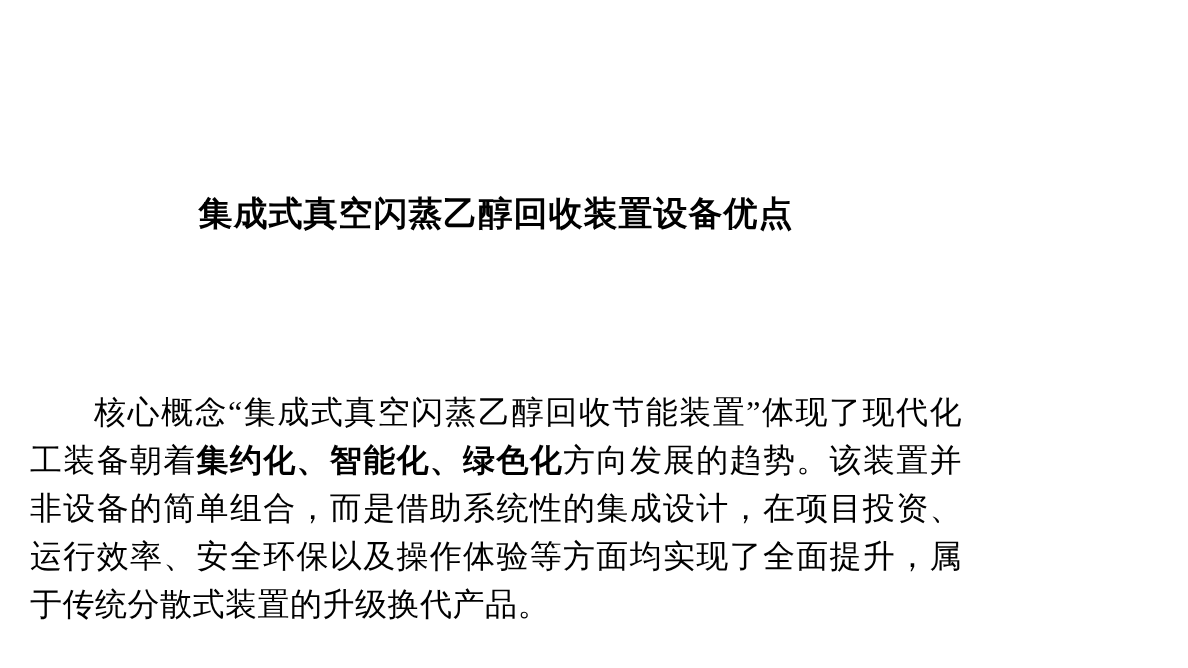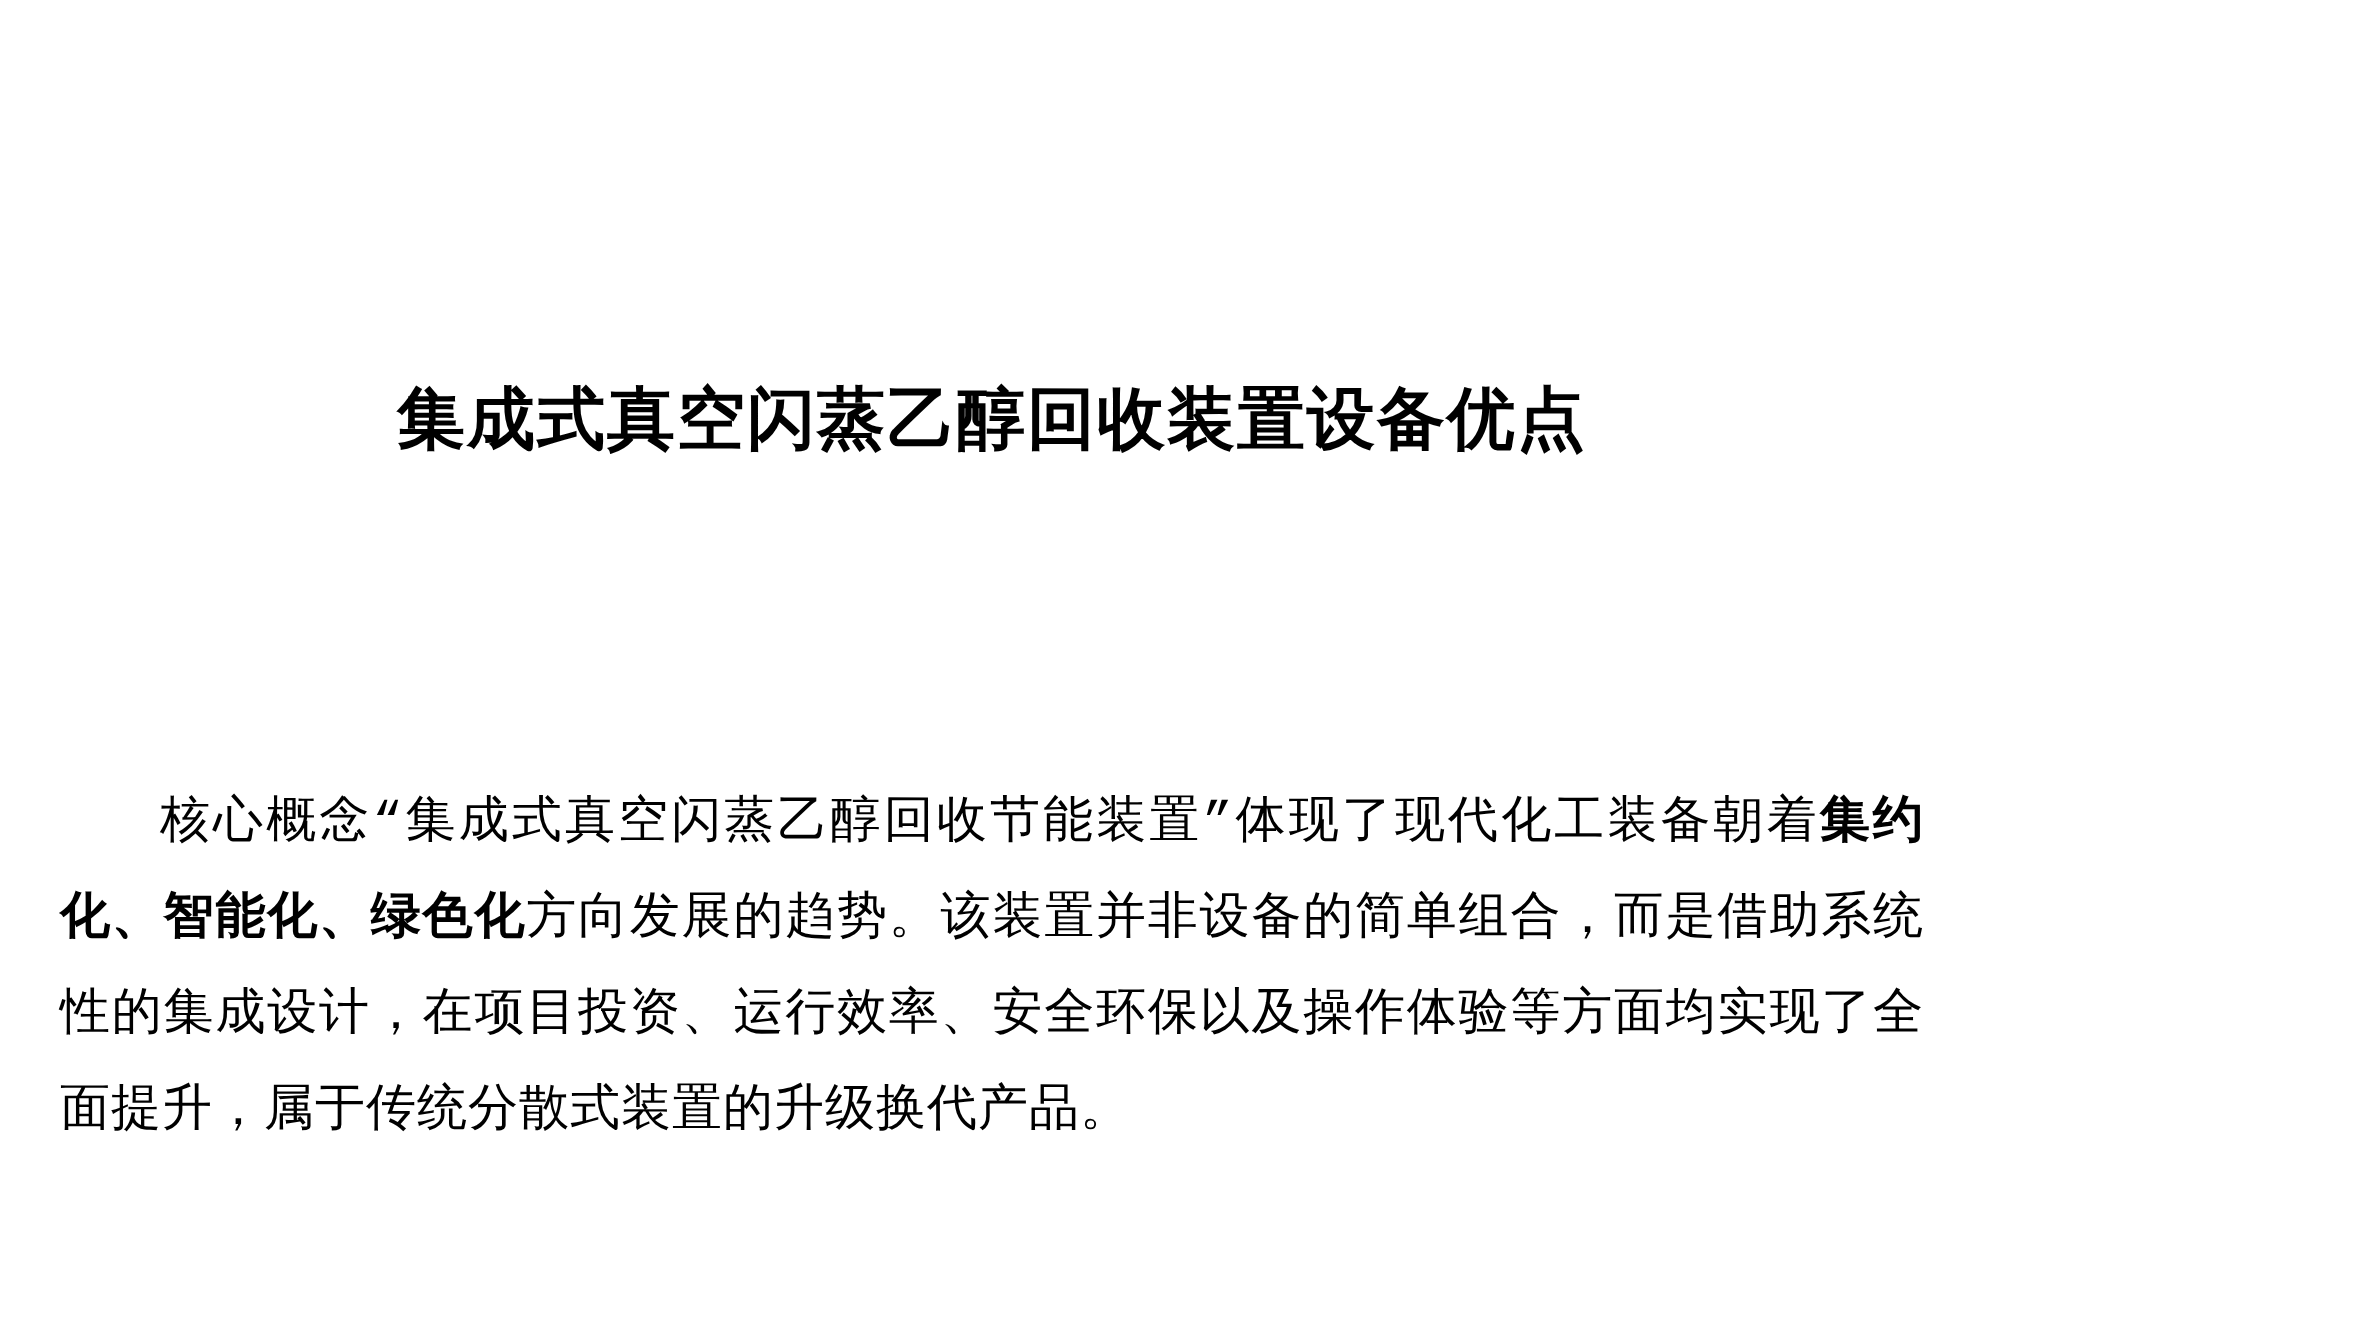--- a/index.html
+++ b/index.html
@@ -13,21 +13,20 @@
     font-family: "Liberation Serif", "DejaVu Serif", serif;
     color: #000000;
     overflow: hidden;
   }
   .page {
     position: relative;
     width: 992px;
     height: 668px;
     box-sizing: border-box;
     padding: 0 30px;
-    font-family: Liberation Mono, monospace;
   }
   .doc-title {
     margin: 0;
     padding: 0;
     text-align: center;
     font-size: 34px;
     font-weight: bold;
     letter-spacing: 1px;
     line-height: 1.4;
     position: absolute;
@@ -36,21 +35,21 @@
     right: 0;
   }
   .body-block {
     position: absolute;
     top: 388px;
     left: 30px;
     right: 30px;
   }
   .para {
     margin: 0;
-    font-size: 25px;
+    font-size: 32px;
     line-height: 48px;
     text-align: justify;
     text-justify: inter-ideograph;
     text-indent: 2em;
     letter-spacing: 0.5px;
   }
   .para b {
     font-weight: bold;
   }
 </style>

